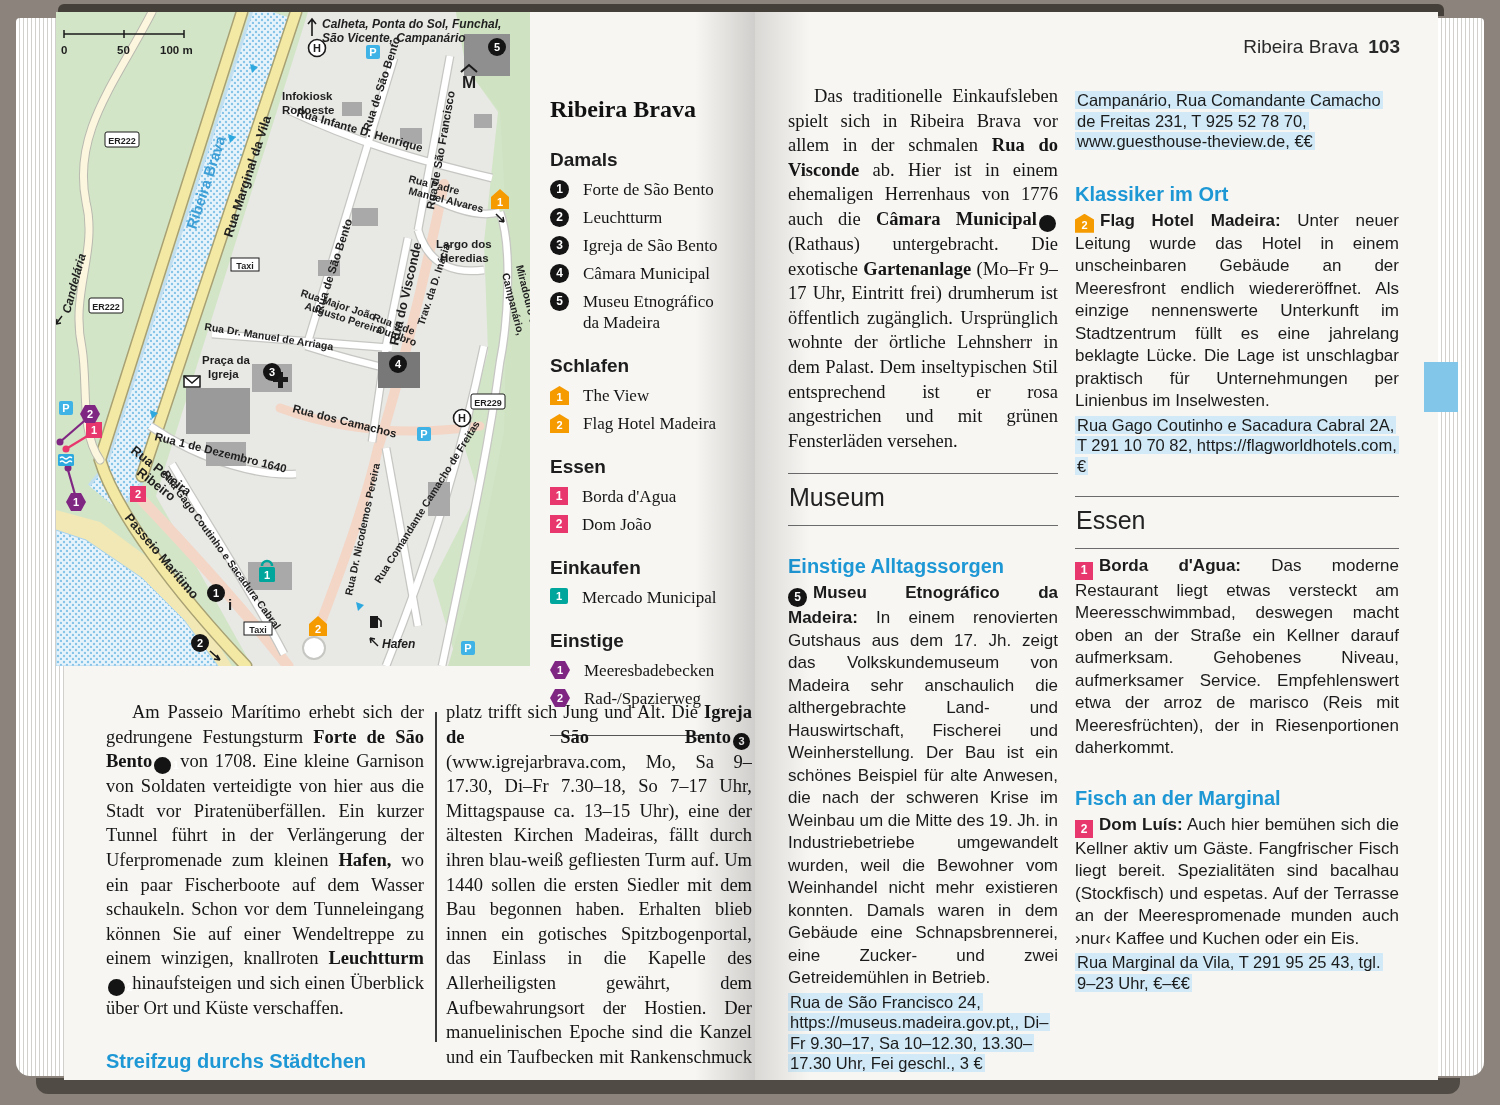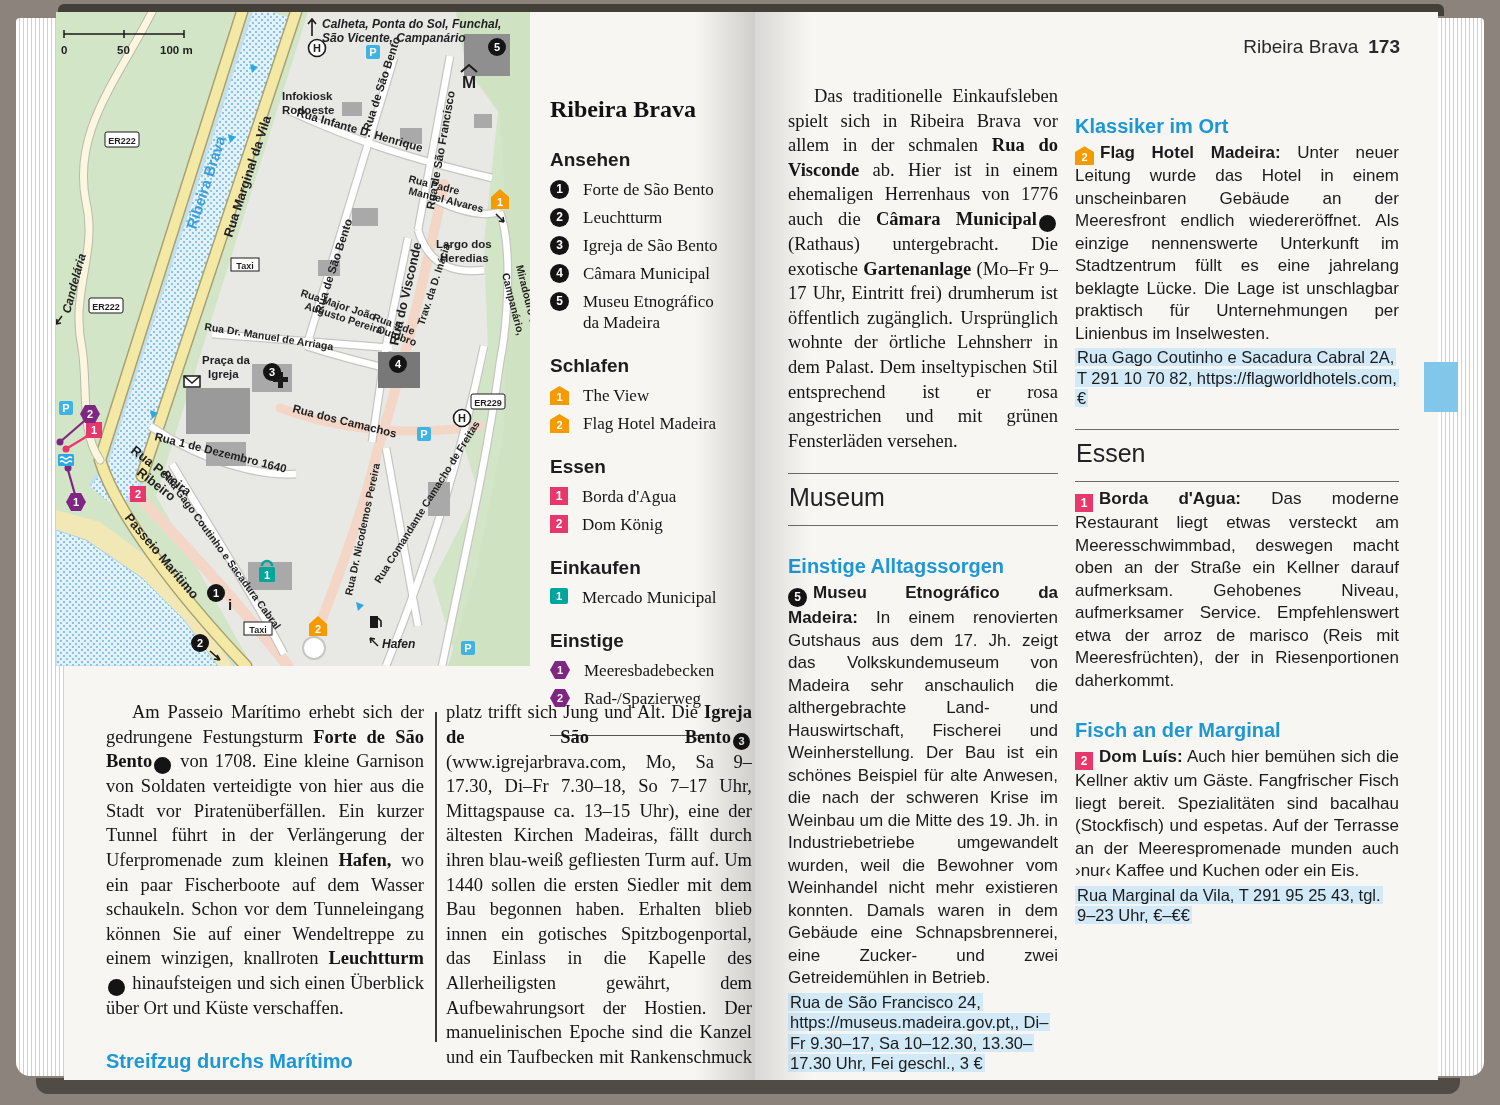--- a/index.html
+++ b/index.html
@@ -359,21 +359,21 @@
         <g transform="translate(20,490)">
             <path d="M-5,-9 L5,-9 L10,0 L5,9 L-5,9 L-10,0 Z" fill="#7f2682"></path>
             <text text-anchor="middle" y="4" class="mnum">1</text>
           </g>
       </svg>
     </div>
 
     <div class="legend">
       <div class="ltitle">Ribeira Brava</div>
 
-      <div class="lsec">Ansehen</div>
+      <div class="lsec">Damals</div>
       <div class="lrow">
           <span class="echip k">1</span>
           <span>Forte de São Bento</span>
         </div>
       <div class="lrow">
           <span class="echip k">2</span>
           <span>Leuchtturm</span>
         </div>
       <div class="lrow">
           <span class="echip k">3</span>
@@ -398,21 +398,21 @@
           <span>Flag Hotel Madeira</span>
         </div>
 
       <div class="lsec">Essen</div>
       <div class="lrow">
           <span class="echip f">1</span>
           <span>Borda d'Agua</span>
         </div>
       <div class="lrow">
           <span class="echip f">2</span>
-          <span>Dom König</span>
+          <span>Dom João</span>
         </div>
 
       <div class="lsec">Einkaufen</div>
       <div class="lrow">
           <span class="echip s">1</span>
           <span>Mercado Municipal</span>
         </div>
 
       <div class="lsec">Einstige</div>
       <div class="lrow">
@@ -422,47 +422,48 @@
       <div class="lrow">
           <span class="echip b">2</span>
           <span>Rad-/Spazierweg</span>
         </div>
 
       <hr>
     </div>
 
     <div class="lp-col1">
       <p class="serif indent" style="margin:0;"><span>Am Passeio Marítimo erhebt sich der gedrungene Festungsturm </span><span class="bold">Forte de São Bento</span><span class="mchip">1</span><span> von 1708. Eine kleine Garnison von Soldaten verteidigte von hier aus die Stadt vor Piratenüberfällen. Ein kurzer Tunnel führt in der Verlängerung der Uferpromenade zum kleinen </span><span class="bold">Hafen,</span><span> wo ein paar Fischerboote auf dem Wasser schaukeln. Schon vor dem Tunneleingang können Sie auf einer Wendeltreppe zu einem winzigen, knallroten </span><span class="bold">Leuchtturm</span><span class="mchip">2</span><span> hinaufsteigen und sich einen Überblick über Ort und Küste verschaffen.</span></p>
-      <div class="bluehead">Streifzug durchs Marítimo</div>
+      <div class="bluehead">Streifzug durchs Städtchen</div>
       <p class="serif" style="margin:0;">Auf dem großen, mit rhombenförmigem Pflastermosaik ausgelegten Kirch-</p>
     </div>
     <div class="lp-div"></div>
     <div class="lp-col2">
       <p class="serif" style="margin:0;"><span>platz trifft sich Jung und Alt. Die </span><span class="bold">Igreja de São Bento</span><span class="mchip">3</span><span> (www.igrejarbrava.com, Mo, Sa 9–17.30, Di–Fr 7.30–18, So 7–17 Uhr, Mittagspause ca. 13–15 Uhr), eine der ältesten Kirchen Madeiras, fällt durch ihren blau-weiß gefliesten Turm auf. Um 1440 sollen die ersten Siedler mit dem Bau begonnen haben. Erhalten blieb innen ein gotisches Spitzbogenportal, das Einlass in die Kapelle des Allerheiligsten gewährt, dem Aufbewahrungsort der Hostien. Der manuelinischen Epoche sind die Kanzel und ein Taufbecken mit Rankenschmuck zuzuordnen, das König Manuel I. der Kirche um 1500 stiftete. Ende des 17. Jh. kamen die drei prächtigen Hauptaltäre aus der Werkstatt von Manuel Pereira hinzu.</span></p>
     </div>
   </div>
 
   <div class="page pr">
     <div class="rp-header">
-      <span>Ribeira Brava</span><span class="pn">173</span>
+      <span>Ribeira Brava</span><span class="pn">103</span>
     </div>
 
     <div class="rp-col1">
       <p class="serif indent" style="margin:0;"><span>Das traditionelle Einkaufsleben spielt sich in Ribeira Brava vor allem in der schmalen </span><span class="bold">Rua do Visconde</span><span> ab. Hier ist in einem ehemaligen Herrenhaus von 1776 auch die </span><span class="bold">Câmara Municipal</span><span class="mchip">4</span><span> (Rathaus) untergebracht. Die exotische </span><span class="bold">Gartenanlage</span><span> (Mo–Fr 9–17 Uhr, Eintritt frei) drumherum ist öffentlich zugänglich. Ursprünglich wohnte der örtliche Lehnsherr in dem Palast. Dem inseltypischen Stil entsprechend ist er rosa angestrichen und mit grünen Fensterläden versehen.</span></p>
 
       <div class="sechead">Museum</div>
       <div class="bluehead">Einstige Alltagssorgen</div>
       <p class="sans-body" style="margin:0;">
         <span class="echip k">5</span><span class="bold">Museu Etnográfico da Madeira:</span> <span><span>In einem renovierten Gutshaus aus dem 17. Jh. zeigt das Volkskundemuseum von Madeira sehr anschaulich die althergebrachte Land- und Hauswirtschaft, Fischerei und Weinherstellung. Der Bau ist ein schönes Beispiel für alte Anwesen, die nach der schweren Krise im Weinbau um die Mitte des 19. Jh. in Industriebetriebe umgewandelt wurden, weil die Bewohner vom Weinhandel nicht mehr existieren konnten. Damals waren in dem Gebäude eine Schnapsbrennerei, eine Zucker- und zwei Getreidemühlen in Betrieb.</span></span>
       </p>
       <p class="addr"><span>Rua de São Francisco 24, https://museus.madeira.gov.pt,, Di–Fr 9.30–17, Sa 10–12.30, 13.30–17.30 Uhr, Fei geschl., 3 €</span></p>
 
     </div>
 
     <div class="rp-col2">
+      <p class="addr" style="margin-top:6px;"><span>Campanário, Rua Comandante Camacho de Freitas 231, T 925 52 78 70, www.guesthouse-theview.de, €€</span></p>
 
       <div class="bluehead" style="margin-top:30px;">Klassiker im Ort</div>
       <p class="sans-body" style="margin:0;">
         <span class="echip h">2</span><span class="bold">Flag Hotel Madeira:</span> <span><span>Unter neuer Leitung wurde das Hotel in einem unscheinbaren Gebäude an der Meeresfront endlich wiedereröffnet. Als einzige nennenswerte Unterkunft im Stadtzentrum füllt es eine jahrelang beklagte Lücke. Die Lage ist unschlagbar praktisch für Unternehmungen per Linienbus im Inselwesten.</span></span>
       </p>
       <p class="addr"><span>Rua Gago Coutinho e Sacadura Cabral 2A, T 291 10 70 82, https://flagworldhotels.com, €</span></p>
 
       <div class="sechead">Essen</div>
       <p class="sans-body" style="margin:0;">
         <span class="echip f">1</span><span class="bold">Borda d'Agua:</span> <span><span>Das moderne Restaurant liegt etwas versteckt am Meeresschwimmbad, deswegen macht oben an der Straße ein Kellner darauf aufmerksam. Gehobenes Niveau, aufmerksamer Service. Empfehlenswert etwa der </span><span class="ital">arroz de marisco</span><span> (Reis mit Meeresfrüchten), der in Riesenportionen daherkommt.</span></span>

